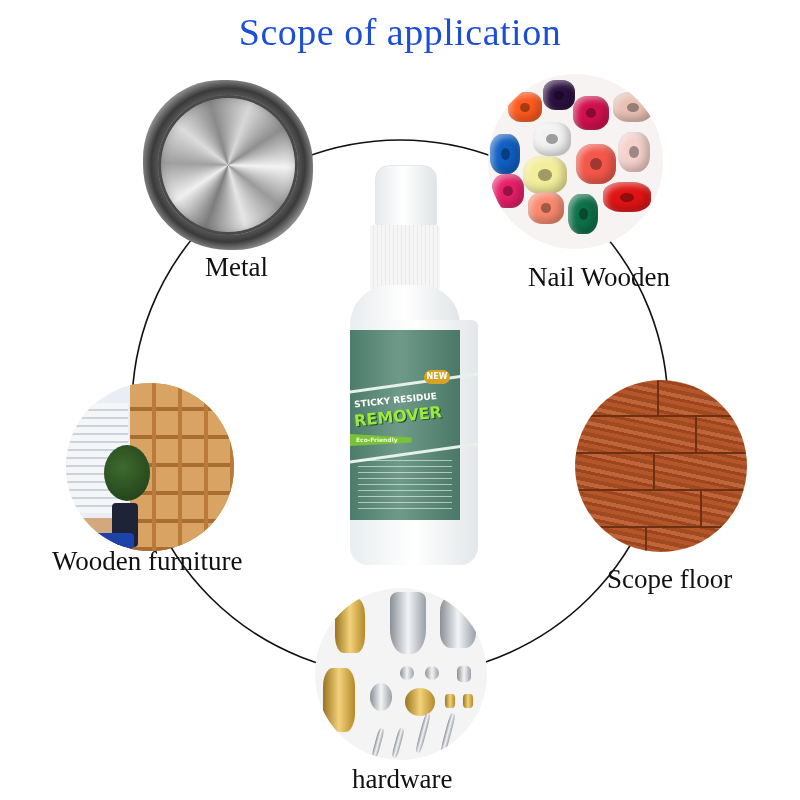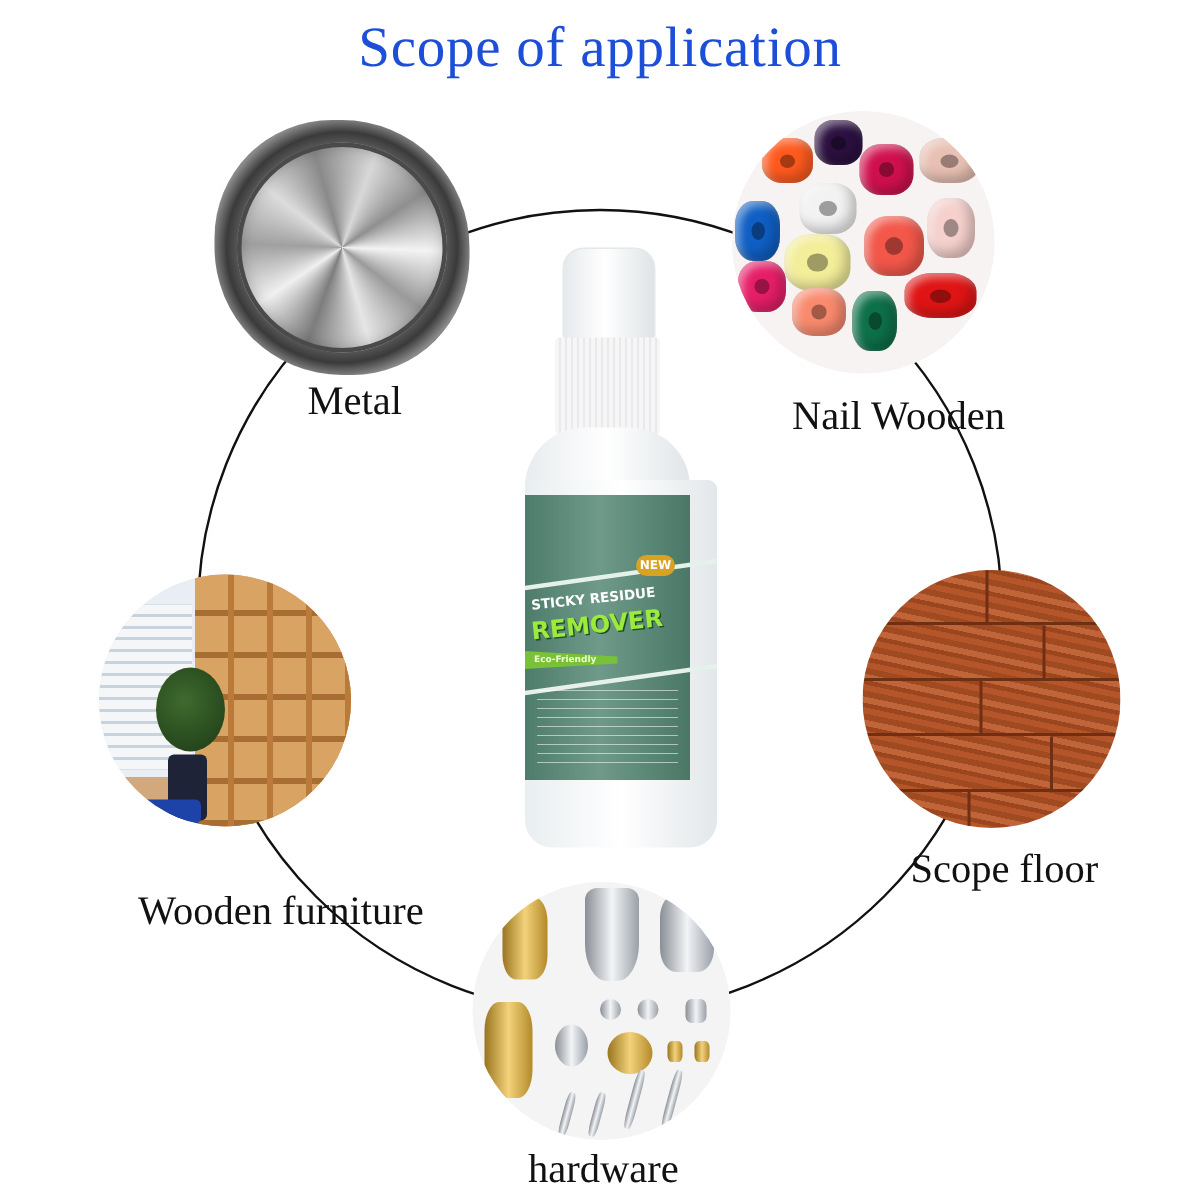--- a/index.html
+++ b/index.html
@@ -97,21 +97,21 @@
 <div class="label" style="left:528px; top:262px;">Nail Wooden</div>
 
 <div class="photo furn">
   <div class="floor"></div>
   <div class="blinds"></div>
   <div class="shelf"></div>
   <div class="plant"></div>
   <div class="chair"></div>
   <div class="seat"></div>
 </div>
-<div class="label" style="left:52px; top:592px;margin-left:40px;">Wooden furniture</div>
+<div class="label" style="left:52px; top:546px;">Wooden furniture</div>
 
 <div class="photo wood">
   <div class="seam" style="left:82px;top:0;"></div>
   <div class="seam" style="left:120px;top:37px;"></div>
   <div class="seam" style="left:78px;top:74px;"></div>
   <div class="seam" style="left:125px;top:111px;"></div>
   <div class="seam" style="left:70px;top:148px;"></div>
 </div>
 <div class="label" style="left:607px; top:564px;">Scope floor</div>
 

